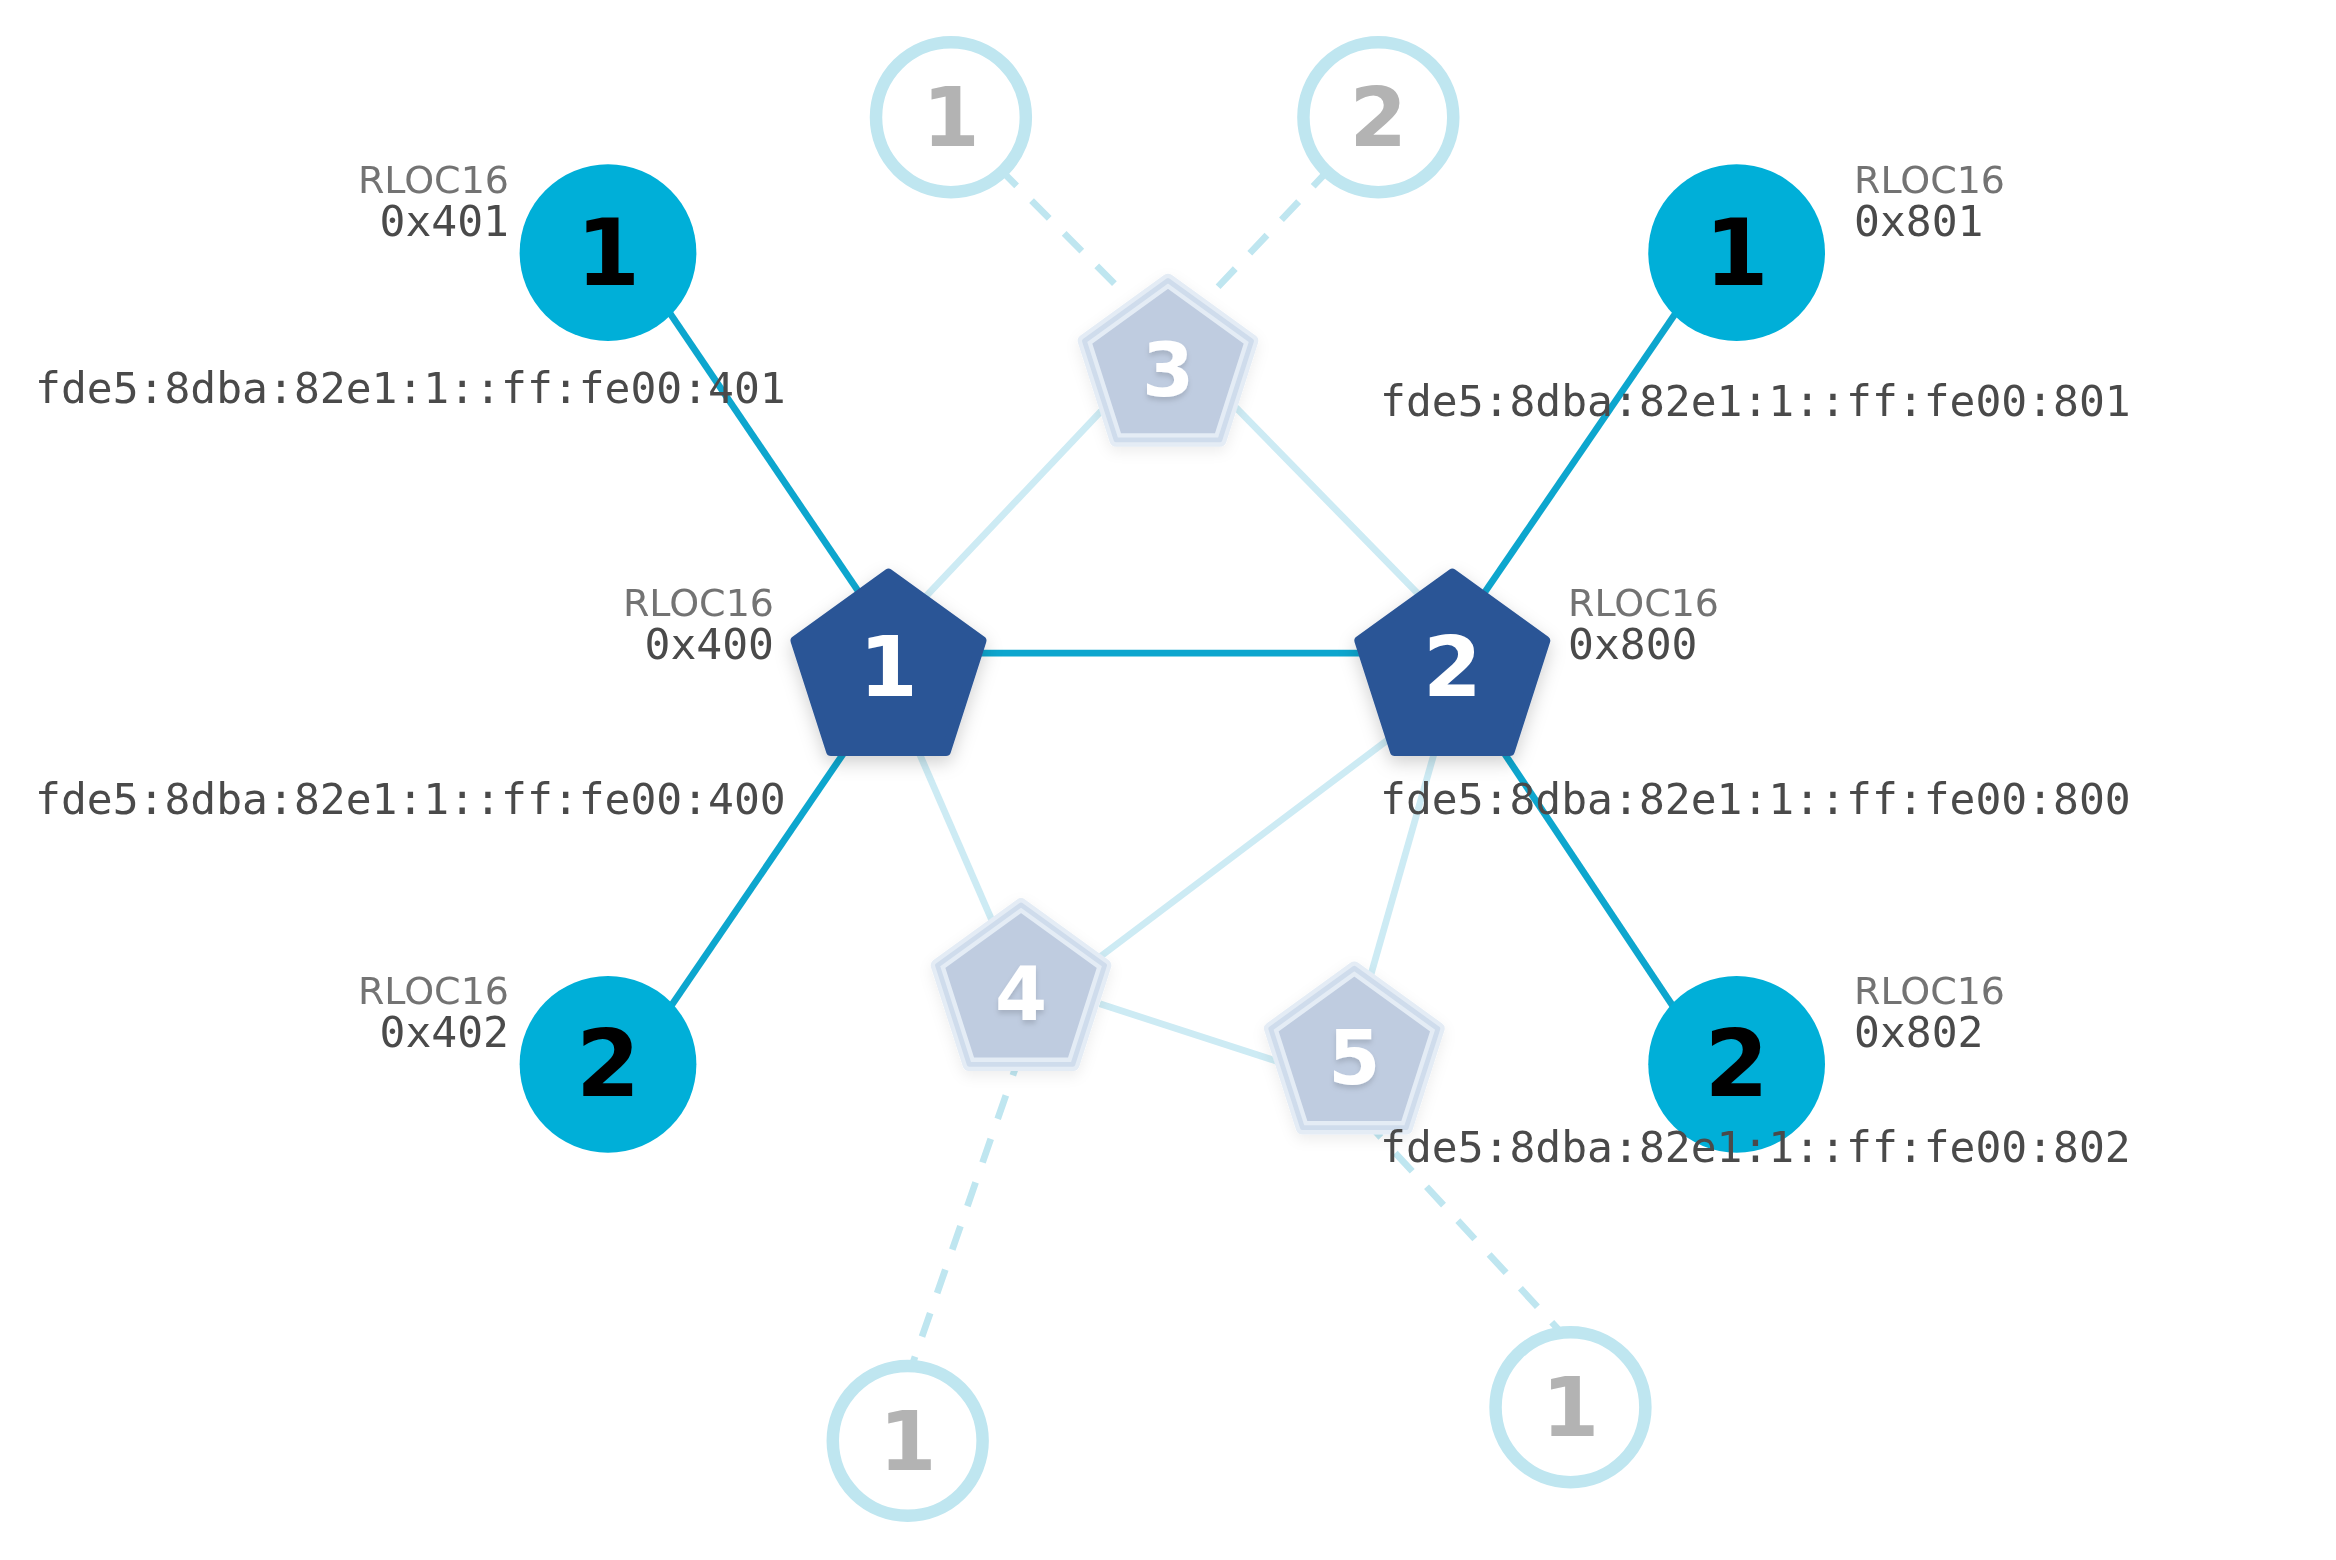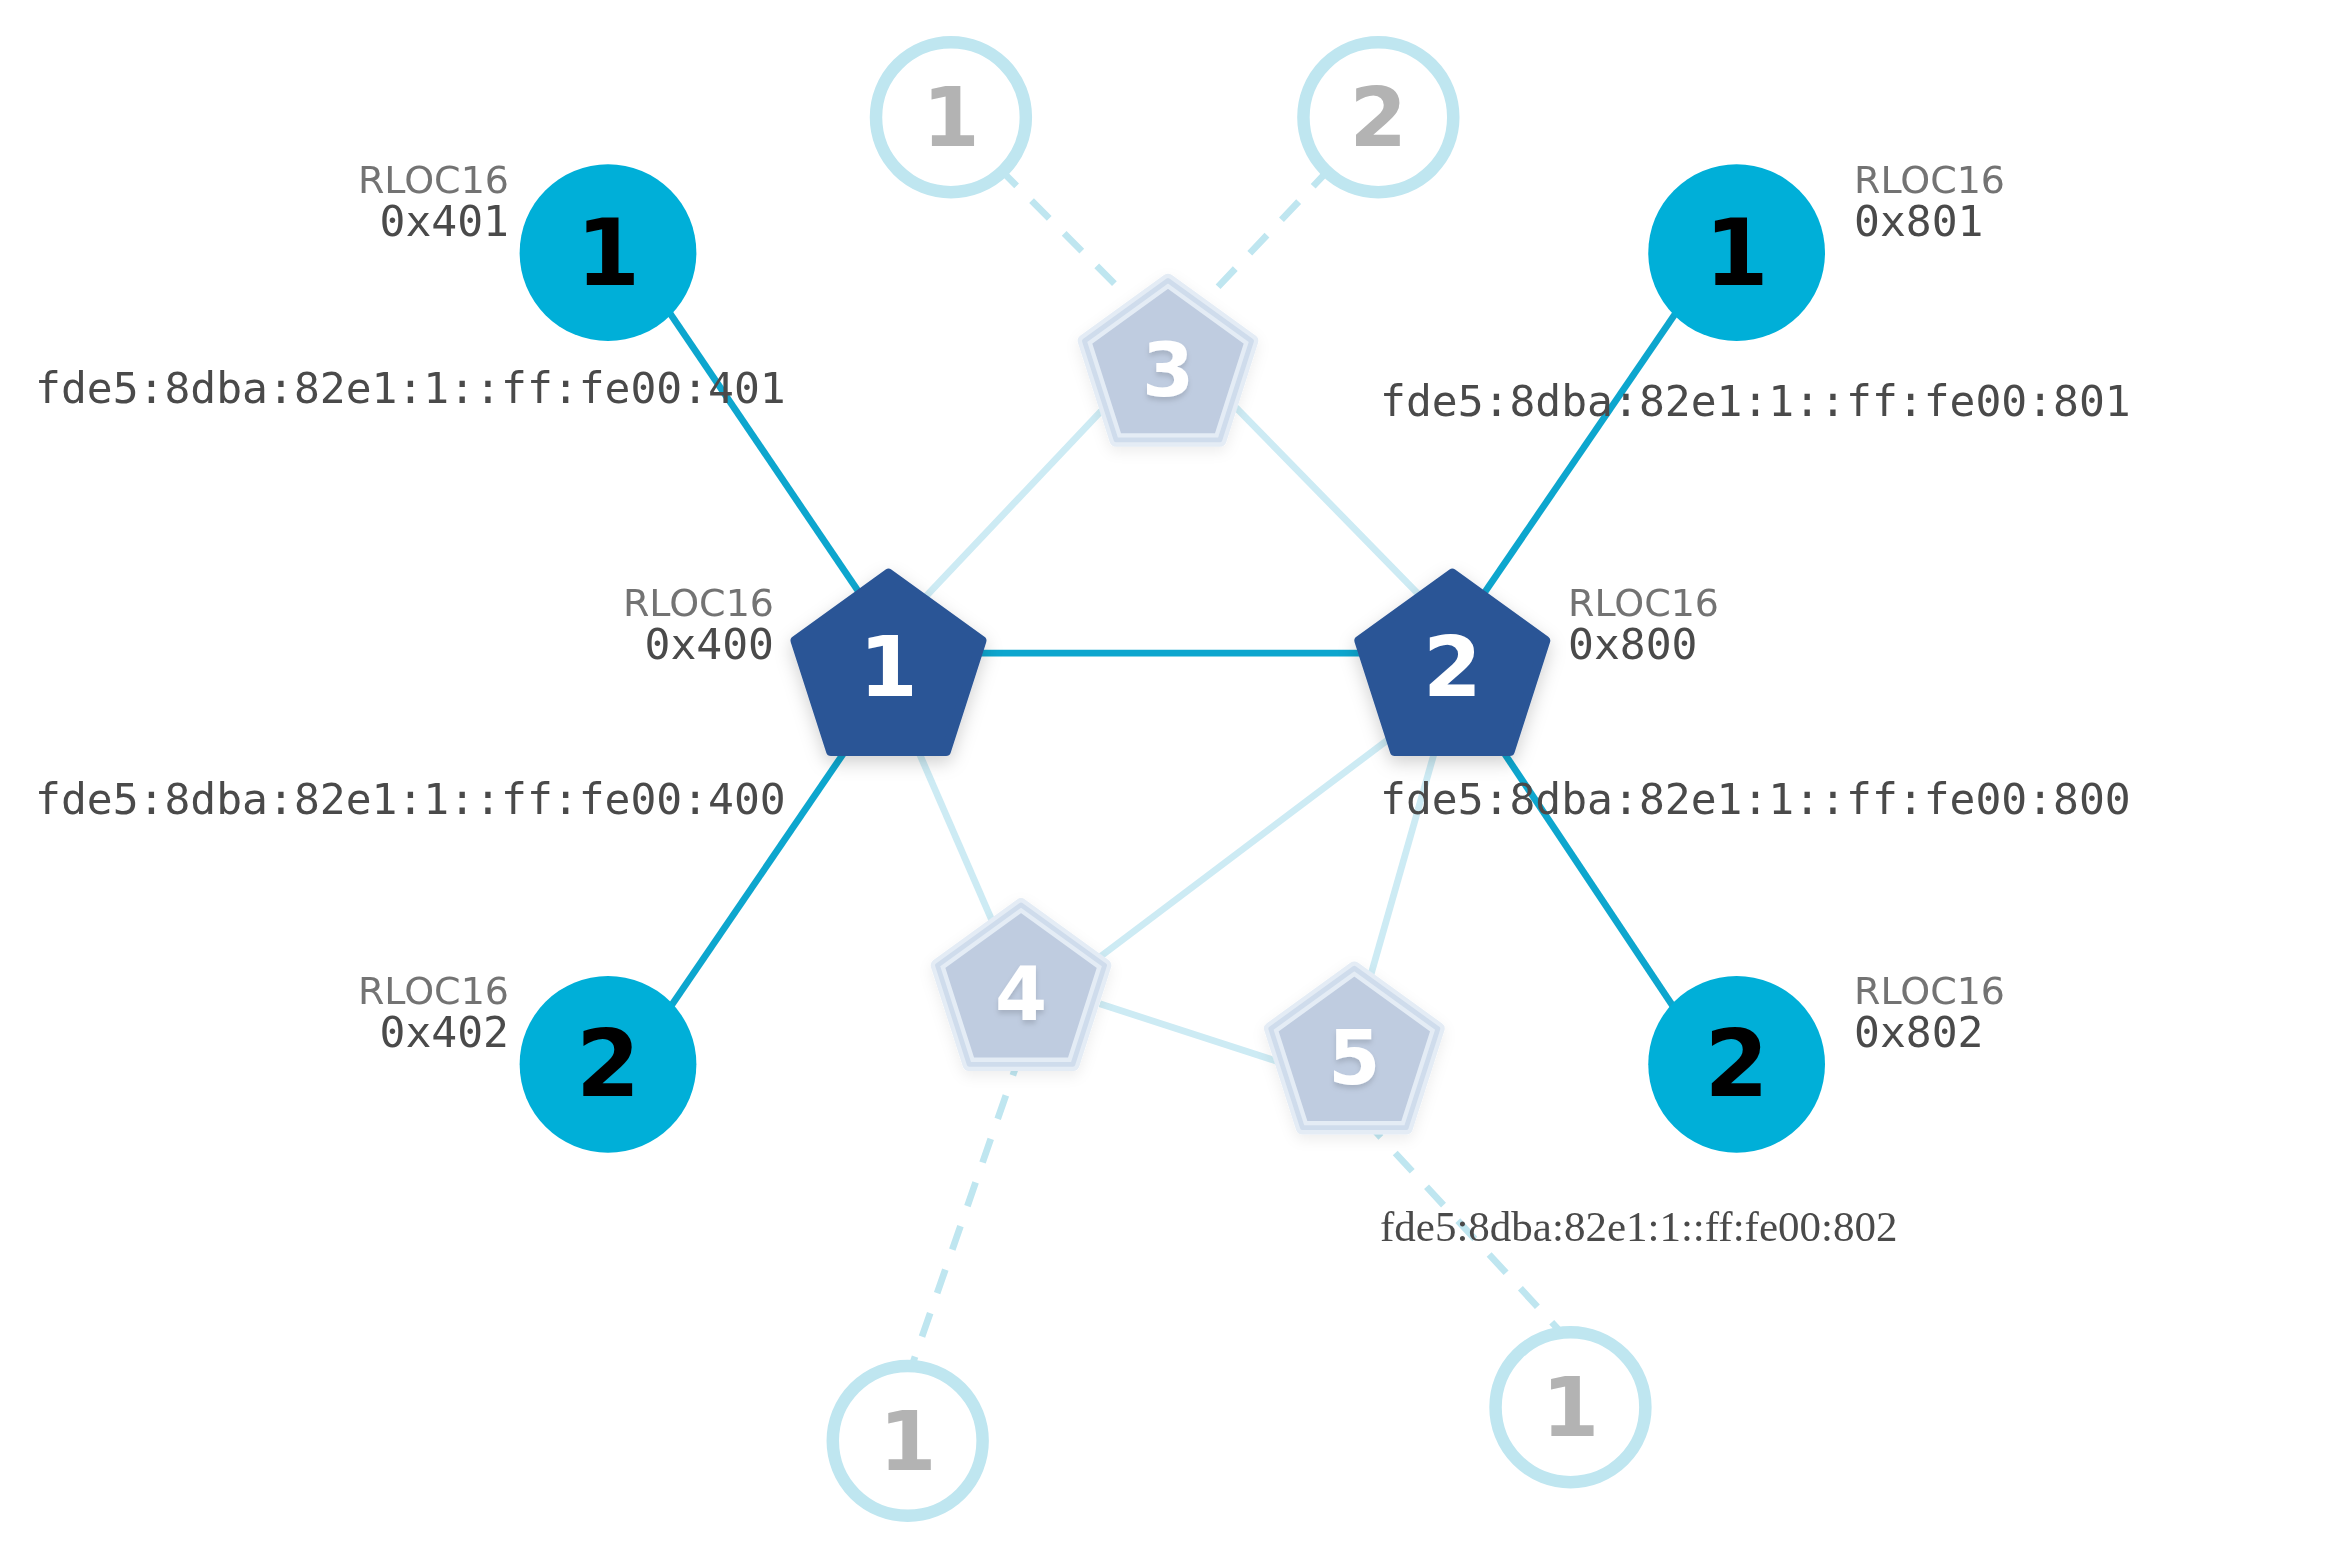--- a/index.html
+++ b/index.html
@@ -191,16 +191,16 @@
 
   <div class="node-label align-right" style="left:29px; top:972px; width:480px;">
     <div class="lbl-rloc-title">RLOC16</div>
     <div class="lbl-rloc-value">0x402</div>
   </div>
 
   <div class="node-label align-left" style="left:1854px; top:972px; width:500px;">
     <div class="lbl-rloc-title">RLOC16</div>
     <div class="lbl-rloc-value">0x802</div>
   </div>
-  <div class="lbl-ipv6" style="left:1380px; top:1202px;font-family:Liberation Serif, serif;">fde5:8dba:82e1:1::ff:fe00:802</div>
+  <div class="lbl-ipv6" style="left:1380px; top:1122px;">fde5:8dba:82e1:1::ff:fe00:802</div>
 
 </div>
 
 
 </body></html>

